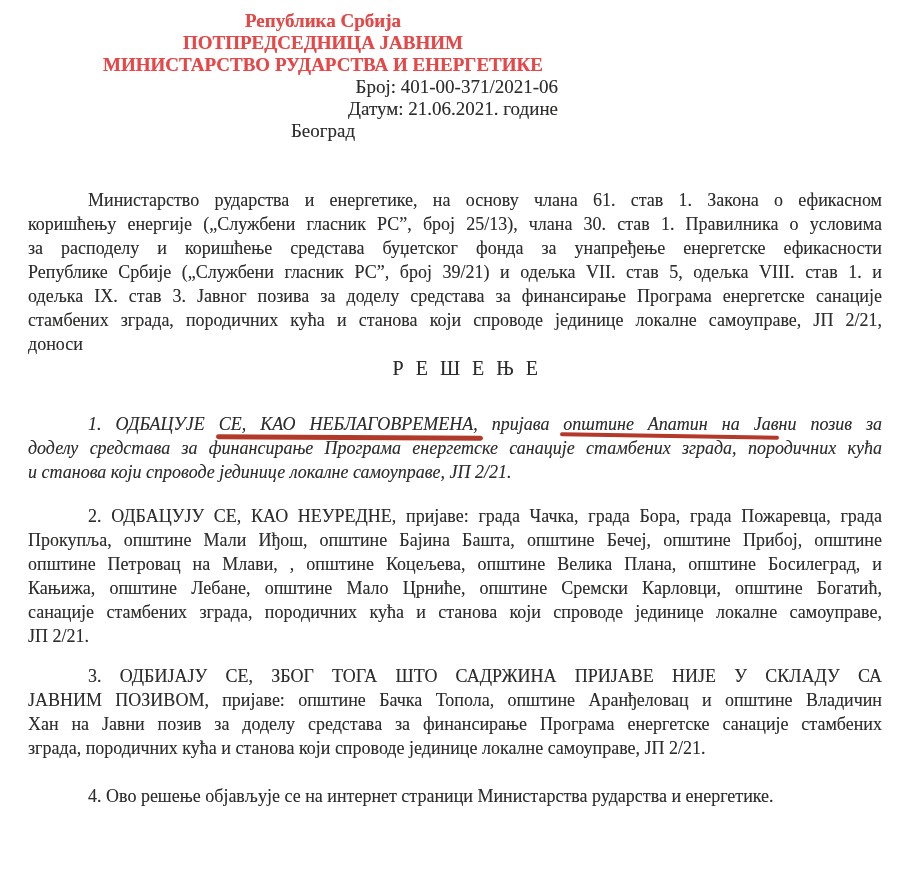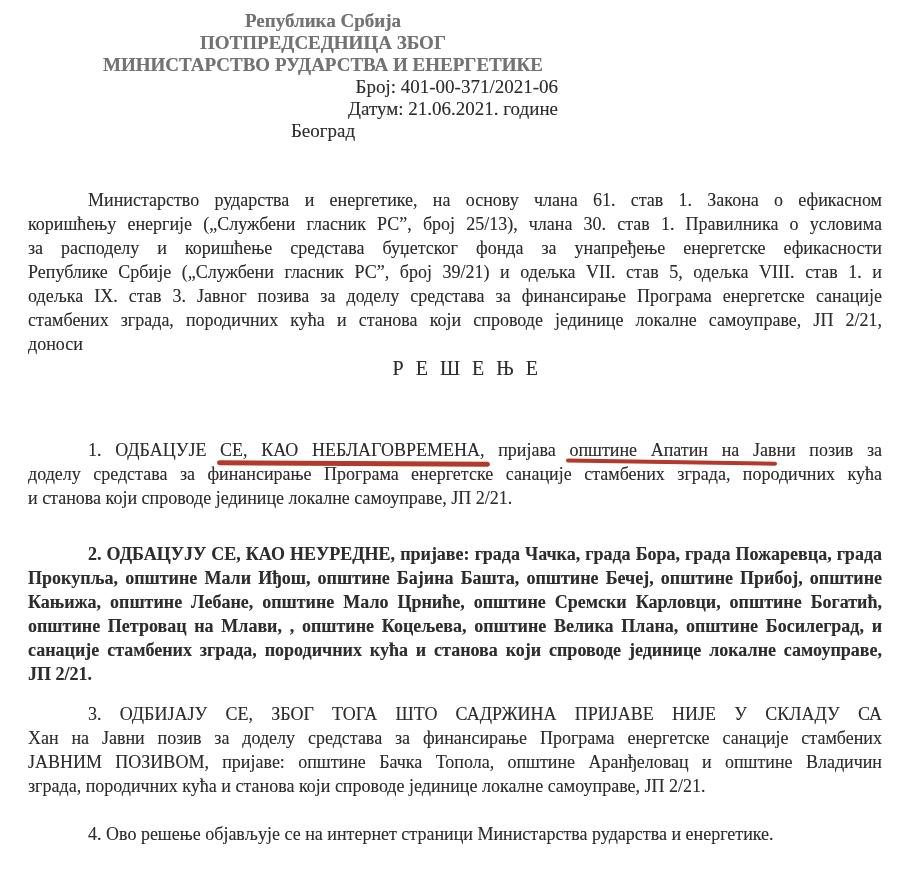--- a/index.html
+++ b/index.html
@@ -31,33 +31,33 @@
 
   
   .letterhead {
     margin: 10px 0 0 60px;
     width: 470px;
     font-size: 19px;
     line-height: 22px;
     text-align: center;
   }
   .letterhead div { white-space: nowrap; }
-  .lh-bold { font-weight: bold; color: #737373; }
+  .lh-bold { font-weight: bold; color: #ef4444; }
   .lh-left { text-align: right; padding-left: 100px; }
 
   .intro  { margin-top: 46px; }
   .title {
     text-align: center;
     font-size: 20px;
     line-height: 24px;
     letter-spacing: 3.5px;
     transform: translateX(12px);
   }
-  .item1 { margin-top: 58px; }
-  .item2 { margin-top: 32px; font-weight: bold; }
+  .item1 { margin-top: 32px; font-style: italic; }
+  .item2 { margin-top: 20px; }
   .item3 { margin-top: 16px; }
   .item4 { margin-top: 24px; }
 
   
   .redline { position: relative; }
   .redline::after {
     content: "";
     position: absolute;
     left: -3px;
     right: -5px;
@@ -75,21 +75,21 @@
     transform: rotate(0.9deg);
   }
 </style>
 </head>
 <body>
 
 <div class="content">
 
   <div class="letterhead">
     <div class="lh-bold">Република Србија</div>
-    <div class="lh-bold">ПОТПРЕДСЕДНИЦА ЗБОГ</div>
+    <div class="lh-bold">ПОТПРЕДСЕДНИЦА ЈАВНИМ</div>
     <div class="lh-bold">МИНИСТАРСТВО РУДАРСТВА И ЕНЕРГЕТИКЕ</div>
     <div class="lh-left">Број: 401-00-371/2021-06</div>
     <div class="lh-left">Датум: 21.06.2021. године</div>
     <div>Београд</div>
   </div>
 
   <div class="intro">
     <div class="ln ind">Министарство рударства и енергетике, на основу члана 61. став 1. Закона о ефикасном</div>
     <div class="ln">коришћењу енергије („Службени гласник РС”, број 25/13), члана 30. став 1. Правилника о условима</div>
     <div class="ln">за расподелу и коришћење средстава буџетског фонда за унапређење енергетске ефикасности</div>
@@ -103,30 +103,30 @@
 
   <div class="item1">
     <div class="ln ind"><span>1. ОДБАЦУЈЕ </span><span class="redline a">СЕ, КАО НЕБЛАГОВРЕМЕНА,</span><span> пријава </span><span class="redline b">општине Апатин на Ја</span><span>вни позив за</span></div>
     <div class="ln">доделу средстава за финансирање Програма енергетске санације стамбених зграда, породичних кућа</div>
     <div class="ln last">и станова који спроводе јединице локалне самоуправе, ЈП 2/21.</div>
   </div>
 
   <div class="item2">
     <div class="ln ind">2. ОДБАЦУЈУ СЕ, КАО НЕУРЕДНЕ, пријаве: града Чачка, града Бора, града Пожаревца, града</div>
     <div class="ln">Прокупља, општине Мали Иђош, општине Бајина Башта, општине Бечеј, општине Прибој, општине</div>
+    <div class="ln">општине Петровац на Млави, , општине Коцељева, општине Велика Плана, општине Босилеград, и</div>
     <div class="ln">Кањижа, општине Лебане, општине Мало Црниће, општине Сремски Карловци, општине Богатић,</div>
-    <div class="ln">општине Петровац на Млави, , општине Коцељева, општине Велика Плана, општине Босилеград, и</div>
     <div class="ln">санације стамбених зграда, породичних кућа и станова који спроводе јединице локалне самоуправе,</div>
     <div class="ln last">ЈП 2/21.</div>
   </div>
 
   <div class="item3">
     <div class="ln ind">3. ОДБИЈАЈУ СЕ, ЗБОГ ТОГА ШТО САДРЖИНА ПРИЈАВЕ НИЈЕ У СКЛАДУ СА</div>
+    <div class="ln">ЈАВНИМ ПОЗИВОМ, пријаве: општине Бачка Топола, општине Аранђеловац и општине Владичин</div>
     <div class="ln">Хан на Јавни позив за доделу средстава за финансирање Програма енергетске санације стамбених</div>
-    <div class="ln">ЈАВНИМ ПОЗИВОМ, пријаве: општине Бачка Топола, општине Аранђеловац и општине Владичин</div>
     <div class="ln last">зграда, породичних кућа и станова који спроводе јединице локалне самоуправе, ЈП 2/21.</div>
   </div>
 
   <div class="item4">
     <div class="ln ind last">4. Ово решење објављује се на интернет страници Министарства рударства и енергетике.</div>
   </div>
 
 </div>
 
 </body></html>

